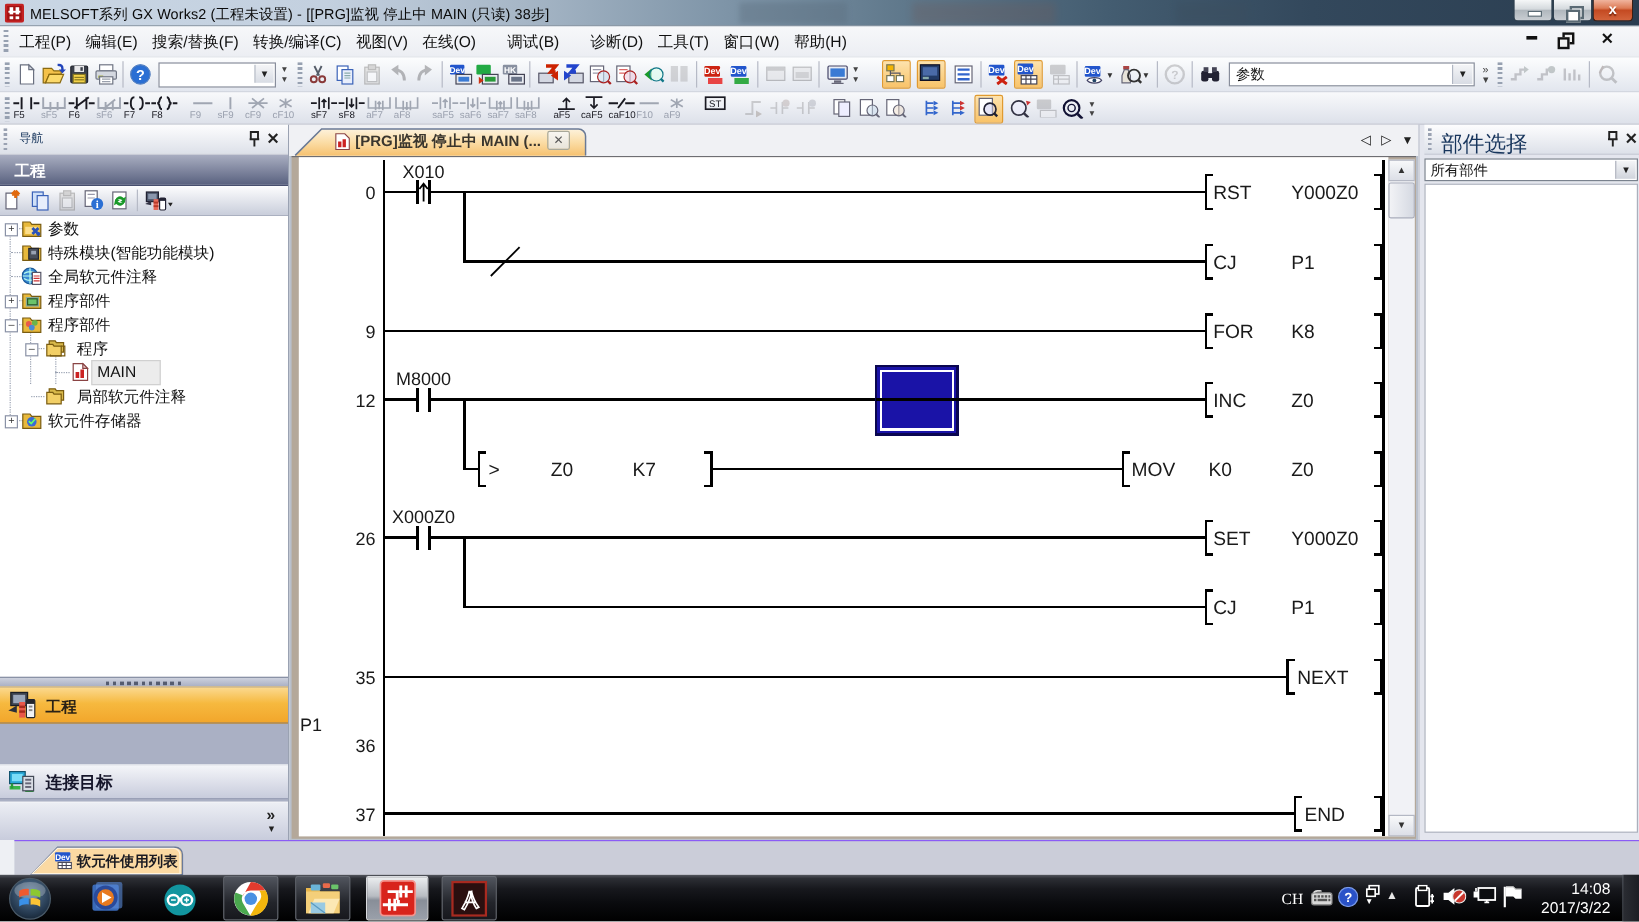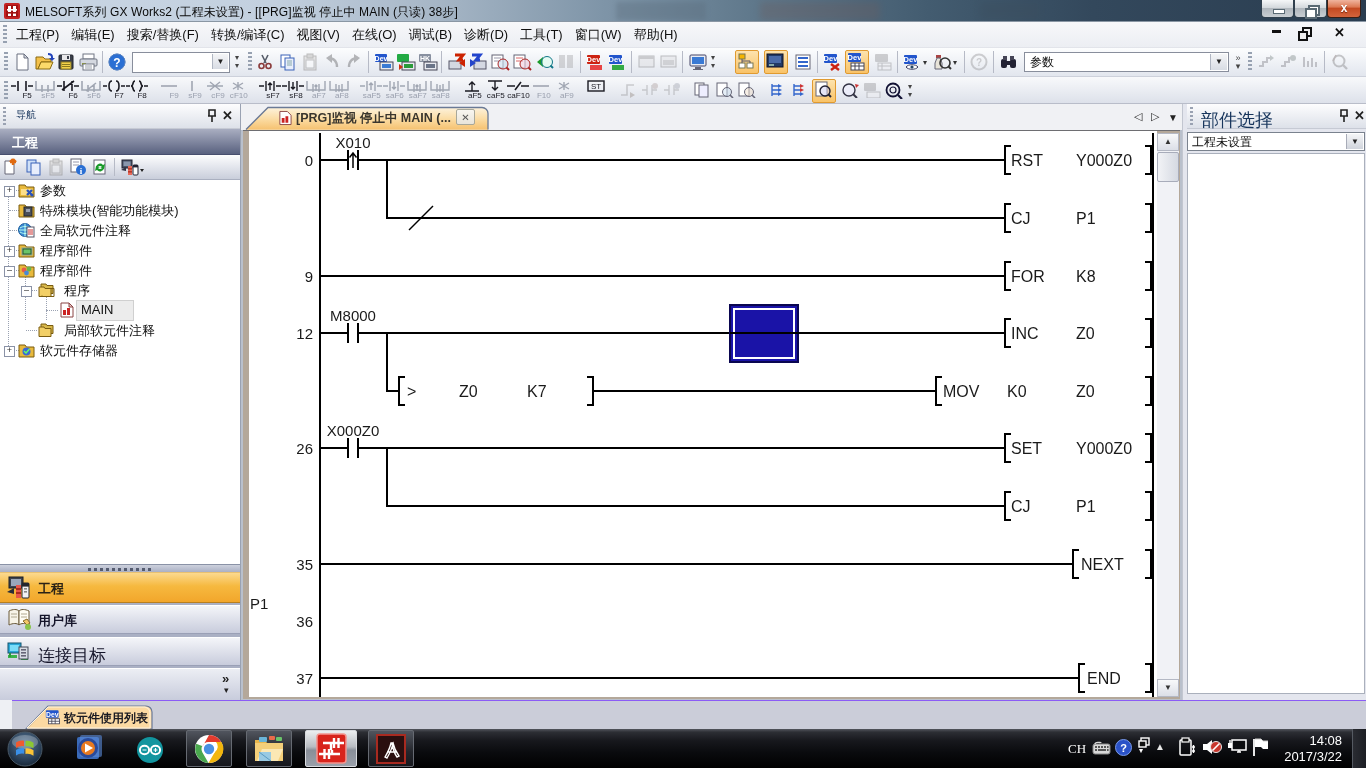--- a/index.html
+++ b/index.html
@@ -2,21 +2,21 @@
 <html><head><meta charset="utf-8">
 <style>
 html,body{margin:0;padding:0;width:1366px;height:768px;overflow:hidden;
 font-family:"Liberation Sans",sans-serif;background:#eef0f4;position:relative}
 .a{position:absolute}
 .sep1{width:1px;background:#b6bac6;height:22px;margin:0 3px}
 .grip{width:4px;height:20px;background:repeating-linear-gradient(to bottom,#97a1b1 0 2px,transparent 2px 4px);margin:0 3px}
 .ico{width:18px;height:18px;display:inline-block;position:relative;margin:0 2px;flex:none}
 .dis{opacity:.45;filter:grayscale(80%)}
 svg{display:block}
-.lb{width:23px;height:25px;display:inline-block;text-align:right;flex:none;position:relative}
+.lb{width:23px;height:25px;display:inline-block;text-align:left;flex:none;position:relative}
 .lb .tx{font-size:9px;line-height:9px;color:#222;transform:scale(.9);transform-origin:center top}
 .tsep{width:9px;position:relative;flex:none}
 .tsep:before{content:"";position:absolute;left:4px;top:2px;bottom:2px;width:1px;background:#b6bac6}
 </style></head>
 <body>
 
 <div class="a" style="left:0;top:0;width:1366px;height:22px;background:linear-gradient(to right,#c9d6e4 0%,#c3d0df 20%,#a6b6c6 32%,#7f95a8 44%,#5d7689 56%,#435c70 68%,#33485c 80%,#2a3d50 100%)">
  <div class="a" style="left:616px;top:2px;width:90px;height:18px;background:#5a6c7c;opacity:.35;border-radius:2px;filter:blur(2px)"></div>
  <div class="a" style="left:760px;top:2px;width:120px;height:18px;background:#6e5a5a;opacity:.3;border-radius:2px;filter:blur(3px)"></div>
  <div class="a" style="left:980px;top:2px;width:60px;height:18px;background:#3c4e5e;opacity:.4;border-radius:2px;filter:blur(3px)"></div>
@@ -42,21 +42,21 @@
 <div class="a" style="left:1327px;top:0;width:34px;height:18px;border:1px solid #3a1e14;border-top:none;border-radius:0 0 4px 4px;background:linear-gradient(#f0b49e 0%,#dd7b56 40%,#c44a22 50%,#d3643c 100%);box-sizing:border-box;color:#fff;font-weight:bold;font-size:12px;text-align:center;line-height:16px;text-shadow:0 1px 1px #7a2a10">x</div>
 
 <div class="a" style="left:0;top:22px;width:1366px;height:26px;background:linear-gradient(#f7f8fa,#eceef3);border-bottom:1px solid #e2e4ea;box-sizing:border-box;display:flex;align-items:center;font-size:13px;color:#101010">
  <div class="grip" style="margin-left:3px"></div>
  <div style="padding:0 5px;margin:0 1px">工程(P)</div>
     <div style="padding:0 5px;margin:0 1px">编辑(E)</div>
  <div style="padding:0 5px;margin:0 1px">搜索/替换(F)</div>
     <div style="padding:0 5px;margin:0 1px">转换/编译(C)</div>
  <div style="padding:0 5px;margin:0 1px">视图(V)</div>
     <div style="padding:0 5px;margin:17px 1px">在线(O)</div>
- <div style="padding:0 5px;margin:0 1px">调试(B)</div>
+ <div style="padding:0 5px;margin:0 15px">调试(B)</div>
     <div style="padding:0 5px;margin:0 1px">诊断(D)</div>
  <div style="padding:0 5px;margin:0 1px">工具(T)</div>
     <div style="padding:0 5px;margin:17px 1px">窗口(W)</div>
  <div style="padding:0 5px;margin:0 1px">帮助(H)</div>
 </div>
 <div class="a" style="left:1272px;top:30px;width:9px;height:3px;background:#111"></div>
 <div class="a" style="left:1302px;top:27px;width:6px;height:6px;border:2px solid #111;background:#f0f0f0"></div>
 <div class="a" style="left:1298px;top:31px;width:6px;height:6px;border:2px solid #111;background:#f0f0f0"></div>
 <div class="a" style="left:1334px;top:27px;font-size:13px;font-weight:bold;color:#111;line-height:12px">✕</div>
 
@@ -814,42 +814,32 @@
         <rect x="10" y="10" width="5" height="13" fill="#e8574a"></rect>
         <rect x="10" y="13" width="5" height="2" fill="#a82a1e"></rect>
         <rect x="10" y="17" width="5" height="2" fill="#a82a1e"></rect>
         <rect x="16" y="8" width="7" height="15" rx="1" fill="#f2f2f4" stroke="#23262e"></rect>
         <rect x="16" y="8" width="7" height="3.6" fill="#23262e"></rect>
         <rect x="18" y="13" width="3" height="1.6" fill="#888"></rect>
         <rect x="18" y="16" width="3" height="1.6" fill="#888"></rect>
       </svg>
   <div class="a" style="left:38px;top:7px;font-size:13px;font-weight:bold;color:#2a2216">工程</div>
  </div>
- <div class="a" style="left:0;top:41px;width:240px;height:29px;background:linear-gradient(#f4f5f9,#c8ccdc);border-top:1px solid #fff;border-bottom:1px solid #9aa0b6;box-sizing:border-box">
-  <svg class="a" style="left:6px;top:1px" width="28" height="26" viewBox="0 0 28 26">
-        <path d="M3 4c4-2 8-2 10 0v14c-2-2-6-2-10 0z" fill="#f8f4e8" stroke="#6a5a3a"></path>
-        <path d="M23 4c-4-2-8-2-10 0v14c2-2 6-2 10 0z" fill="#fffdf4" stroke="#6a5a3a"></path>
-        <path d="M5 7h6M5 10h6M15 7h6M15 10h6" stroke="#b0a890" stroke-width="1"></path>
-        <path d="M17 14l4 4 3-2-3-4z" fill="#f4c86a" stroke="#8a6a2a"></path>
-        <circle cx="22" cy="20" r="3" fill="#8ac44a"></circle>
-      </svg>
-  <div class="a" style="left:38px;top:6px;font-size:13px;font-weight:bold;color:#15152a">用户库</div>
- </div>
  <div class="a" style="left:0;top:73px;width:240px;height:29px;background:linear-gradient(#f4f5f9,#c8ccdc);border-top:1px solid #fff;border-bottom:1px solid #9aa0b6;box-sizing:border-box">
   <svg class="a" style="left:6px;top:1px" width="28" height="26" viewBox="0 0 28 26">
         <rect x="2" y="4" width="13" height="10" fill="#2aa8d8" stroke="#12536e"></rect>
         <rect x="4" y="6" width="9" height="6" fill="#7adcf8"></rect>
         <path d="M2 16h9v3H2z" fill="#3ab44a"></path>
         <path d="M4 14v4m12-4v6h6" stroke="#2a9a3a" stroke-width="2" fill="none"></path>
         <rect x="13" y="8" width="9" height="12" fill="#d8dce4" stroke="#444a58"></rect>
         <rect x="15" y="10" width="5" height="1.6" fill="#667"></rect>
         <rect x="15" y="13" width="5" height="1.6" fill="#667"></rect>
         <rect x="15" y="16" width="5" height="1.6" fill="#667"></rect>
       </svg>
-  <div class="a" style="left:38px;top:6px;font-size:17px;font-weight:normal;color:#15152a">连接目标</div>
+  <div class="a" style="left:38px;top:6px;font-size:14px;font-weight:bold;color:#15152a">连接目标</div>
  </div>
  <div class="a" style="left:0;top:104px;width:240px;height:32px;background:linear-gradient(#eceef4,#c8ccdc);border-top:1px solid #fff;box-sizing:border-box">
   <div class="a" style="left:222px;top:2px;font-size:13px;font-weight:bold;color:#222">»</div>
   <div class="a" style="left:224px;top:16px;font-size:9px;color:#222">▾</div>
  </div>
 </div>
 
 <div class="a" style="left:241px;top:104px;width:941px;height:596px;background:#f0f1f4">
 
  <div class="a" style="left:0;top:0;width:941px;height:26px;background:#f0f1f4"></div>
@@ -964,21 +954,21 @@
 <div class="a" style="left:1182px;top:104px;width:184px;height:596px;background:#e4e6ee;border-left:1px solid #c2c6d0;box-sizing:border-box">
  <div class="a" style="left:4px;top:0;width:180px;height:25px;background:linear-gradient(#fdfdfe,#dde1e9);border-bottom:1px solid #c6cad4;box-sizing:border-box">
   <div class="a" style="left:3px;top:3px;width:3px;height:18px;background:repeating-linear-gradient(to bottom,#9aa2b2 0 2px,transparent 2px 4px)"></div>
   <div class="a" style="left:14px;top:4px;font-size:18px;color:#17355c">部件选择</div>
   <svg class="a" style="left:151px;top:5px" width="12" height="14" viewBox="0 0 12 14">
         <path d="M3 1h6v6H3zM2 7h8M6 7v6" stroke="#222" stroke-width="1.6" fill="none"></path>
       </svg>
   <div class="a" style="left:167px;top:4px;font-size:13px;font-weight:bold;color:#222">✕</div>
  </div>
  <div class="a" style="left:4px;top:28px;width:178px;height:19px;background:#fff;border:1px solid #7a828e;box-sizing:border-box">
-  <div class="a" style="left:4px;top:1px;font-size:12px;color:#111">工程未设置</div>
+  <div class="a" style="left:4px;top:1px;font-size:12px;color:#111">所有部件</div>
   <div class="a" style="right:1px;top:1px;width:16px;height:15px;background:linear-gradient(#f4f5f7,#d0d4dc);border-left:1px solid #a8acb8;font-size:8px;text-align:center;line-height:15px;color:#222">▼</div>
  </div>
  <div class="a" style="left:4px;top:49px;width:178px;height:541px;background:#fff;border:1px solid #aab0bc;box-sizing:border-box"></div>
 </div>
 
 <div class="a" style="left:12px;top:700px;width:1366px;height:29px;background:#cbcdd9;border-top:1px solid #8b5cf6;box-sizing:border-box">
  <svg class="a" style="left:10px;top:4px" width="142" height="25" viewBox="0 0 142 25">
   <path d="M4 24L26 1h98a6 6 0 016 6v17z" fill="#fbd9a2" stroke="#6a7a9a" stroke-width="1.2"></path>
   <path d="M5 23L26 2h97a6 6 0 015 5v16z" fill="none" stroke="#fff3dd" stroke-width="1"></path>
  </svg>

